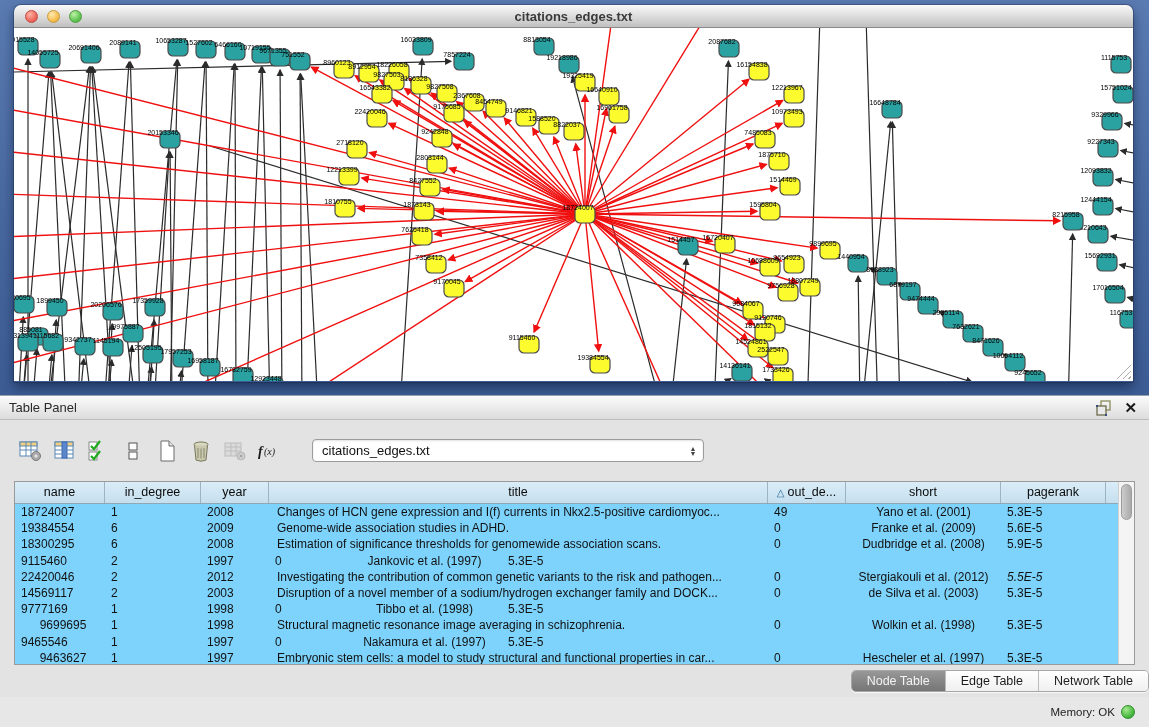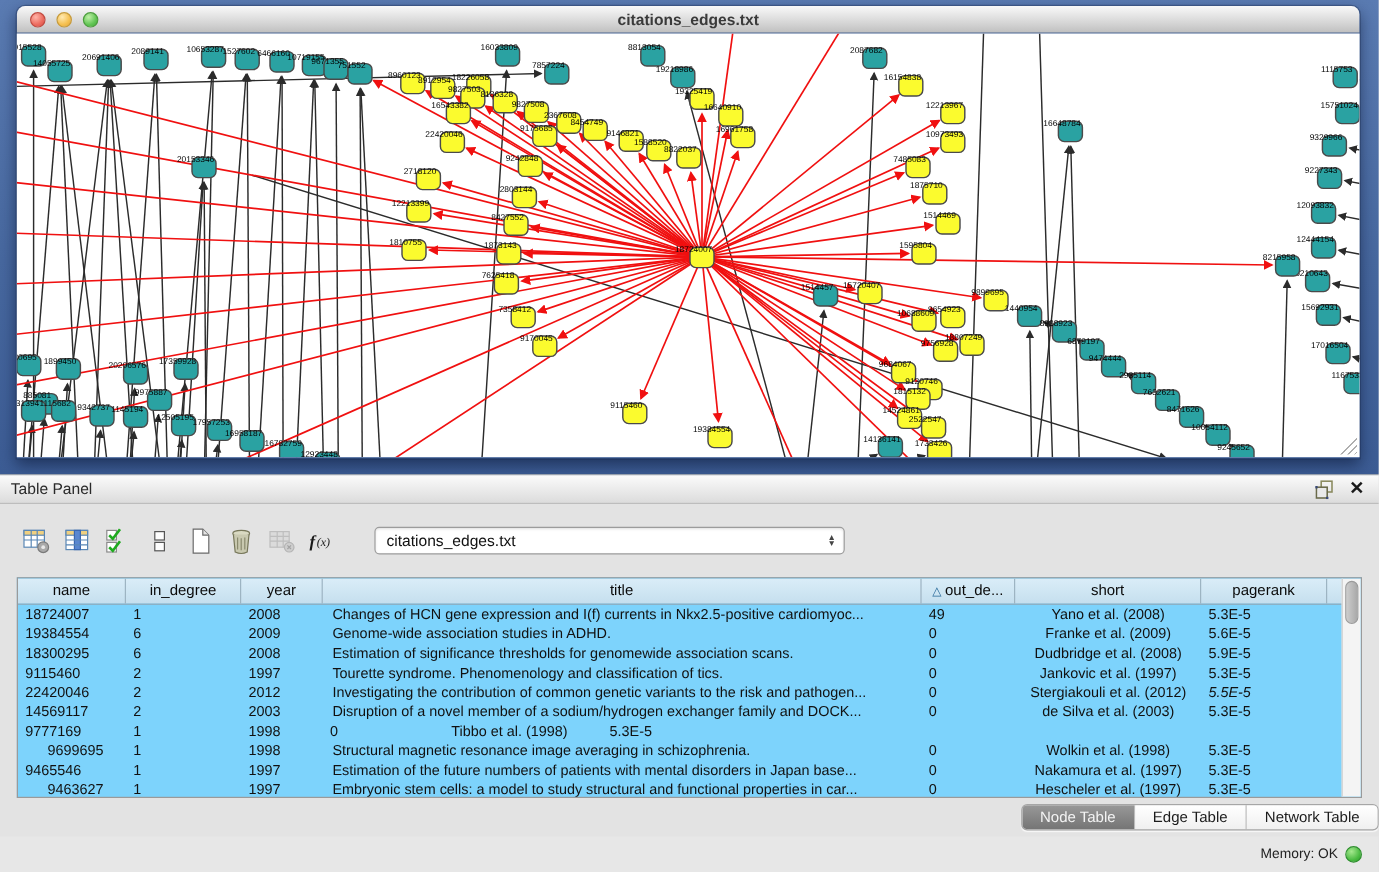--- a/index.html
+++ b/index.html
@@ -536,21 +536,21 @@
         <div class="hc" style="width: 155px;">short</div>
         <div class="hc" style="width: 105px;">pagerank</div>
       </div>
     <div id="tbody">
         <div class="g-row">
           <div class="c al" style="width: 90px;">18724007</div>
           <div class="c al" style="width: 96px;">1</div>
           <div class="c al" style="width: 68px;">2008</div>
           <div class="c ttl" style="width: 499px;">Changes of HCN gene expression and I(f) currents in Nkx2.5-positive cardiomyoc...</div>
           <div class="c al" style="width: 78px;">49</div>
-          <div class="c ctr" style="width: 155px;">Yano et al. (2008)</div>
+          <div class="c ctr" style="width: 155px;">Yano et al. (2001)</div>
           <div class="c al" style="width: 105px;">5.3E-5</div>
         </div>
         <div class="g-row">
           <div class="c al" style="width: 90px;">19384554</div>
           <div class="c al" style="width: 96px;">6</div>
           <div class="c al" style="width: 68px;">2009</div>
           <div class="c ttl" style="width: 499px;">Genome-wide association studies in ADHD.</div>
           <div class="c al" style="width: 78px;">0</div>
           <div class="c ctr" style="width: 155px;">Franke et al. (2009)</div>
           <div class="c al" style="width: 105px;">5.6E-5</div>
@@ -561,21 +561,20 @@
           <div class="c al" style="width: 68px;">2008</div>
           <div class="c ttl" style="width: 499px;">Estimation of significance thresholds for genomewide association scans.</div>
           <div class="c al" style="width: 78px;">0</div>
           <div class="c ctr" style="width: 155px;">Dudbridge et al. (2008)</div>
           <div class="c al" style="width: 105px;">5.9E-5</div>
         </div>
         <div class="g-row">
           <div class="c al" style="width: 90px;">9115460</div>
           <div class="c al" style="width: 96px;">2</div>
           <div class="c al" style="width: 68px;">1997</div>
-          <div class="c ttl" style="width: 499px;">Tourette syndrome. Phenomenology and classification of tics.</div>
           <div class="c al" style="width: 78px;">0</div>
           <div class="c ctr" style="width: 155px;">Jankovic et al. (1997)</div>
           <div class="c al" style="width: 105px;">5.3E-5</div>
         </div>
         <div class="g-row">
           <div class="c al" style="width: 90px;">22420046</div>
           <div class="c al" style="width: 96px;">2</div>
           <div class="c al" style="width: 68px;">2012</div>
           <div class="c ttl" style="width: 499px;">Investigating the contribution of common genetic variants to the risk and pathogen...</div>
           <div class="c al" style="width: 78px;">0</div>
@@ -605,21 +604,20 @@
           <div class="c al" style="width: 68px;">1998</div>
           <div class="c ttl" style="width: 499px;">Structural magnetic resonance image averaging in schizophrenia.</div>
           <div class="c al" style="width: 78px;">0</div>
           <div class="c ctr" style="width: 155px;">Wolkin et al. (1998)</div>
           <div class="c al" style="width: 105px;">5.3E-5</div>
         </div>
         <div class="g-row">
           <div class="c al" style="width: 90px;">9465546</div>
           <div class="c al" style="width: 96px;">1</div>
           <div class="c al" style="width: 68px;">1997</div>
-          <div class="c ttl" style="width: 499px;">Estimation of the future numbers of patients with mental disorders in Japan base...</div>
           <div class="c al" style="width: 78px;">0</div>
           <div class="c ctr" style="width: 155px;">Nakamura et al. (1997)</div>
           <div class="c al" style="width: 105px;">5.3E-5</div>
         </div>
         <div class="g-row">
           <div class="c al" style="width: 90px; text-align: center;">9463627</div>
           <div class="c al" style="width: 96px;">1</div>
           <div class="c al" style="width: 68px;">1997</div>
           <div class="c ttl" style="width: 499px;">Embryonic stem cells: a model to study structural and functional properties in car...</div>
           <div class="c al" style="width: 78px;">0</div>

